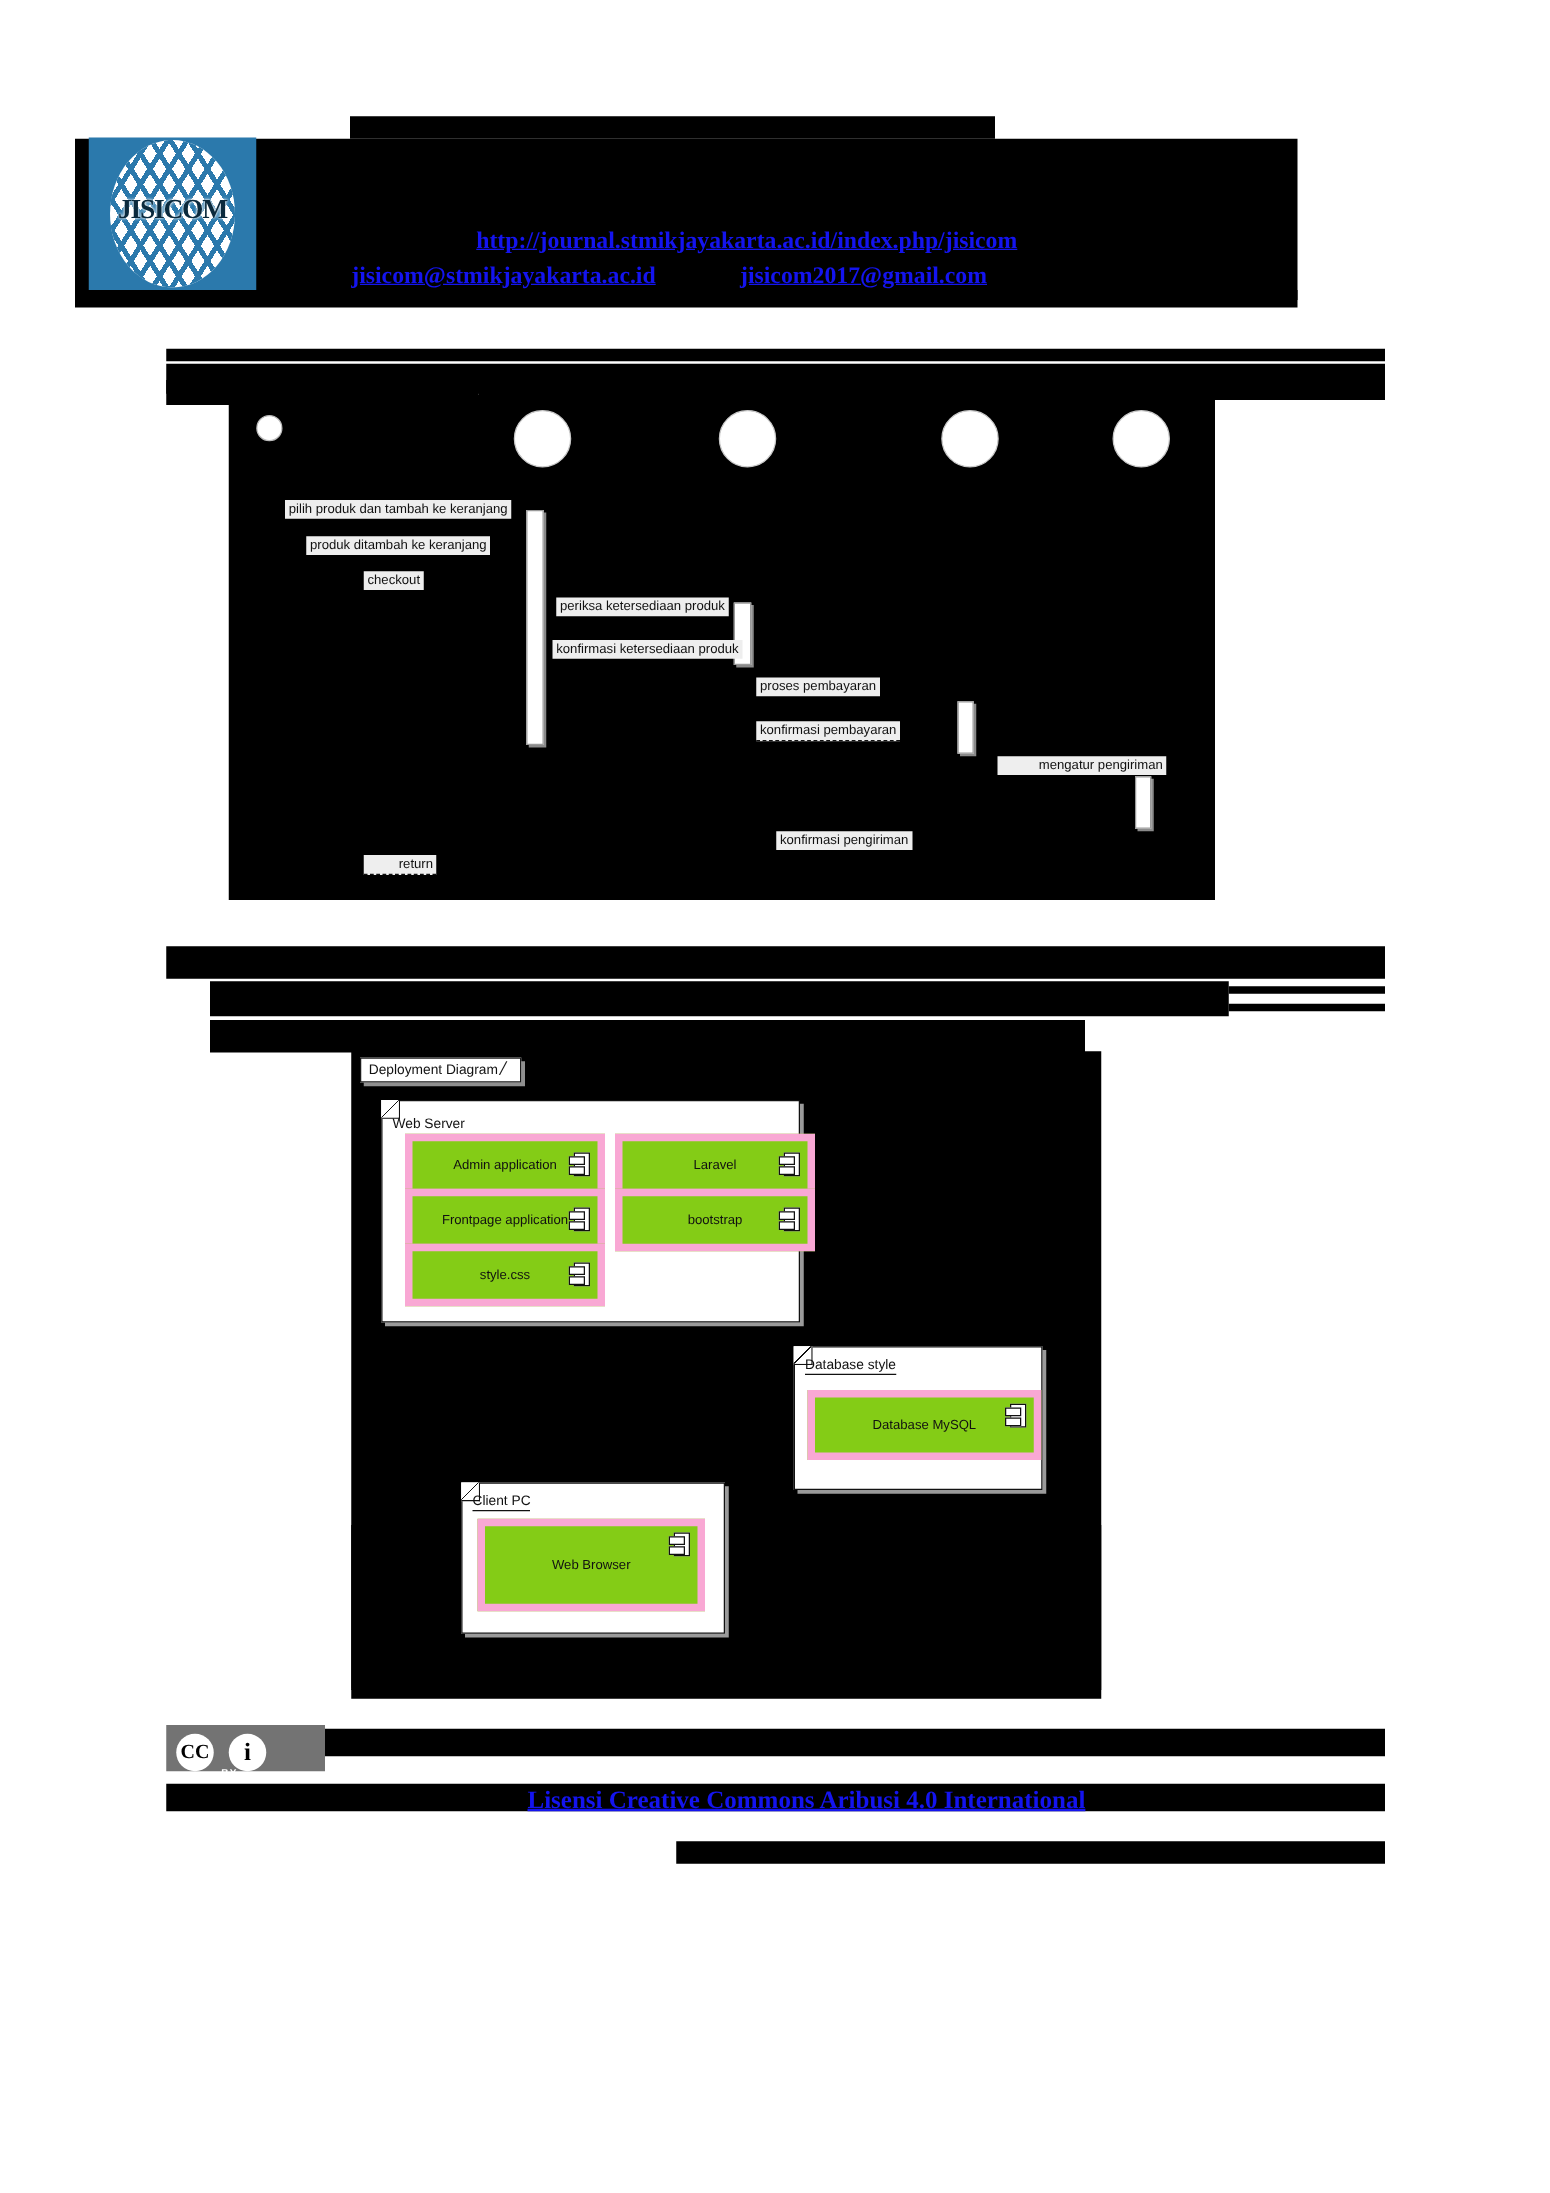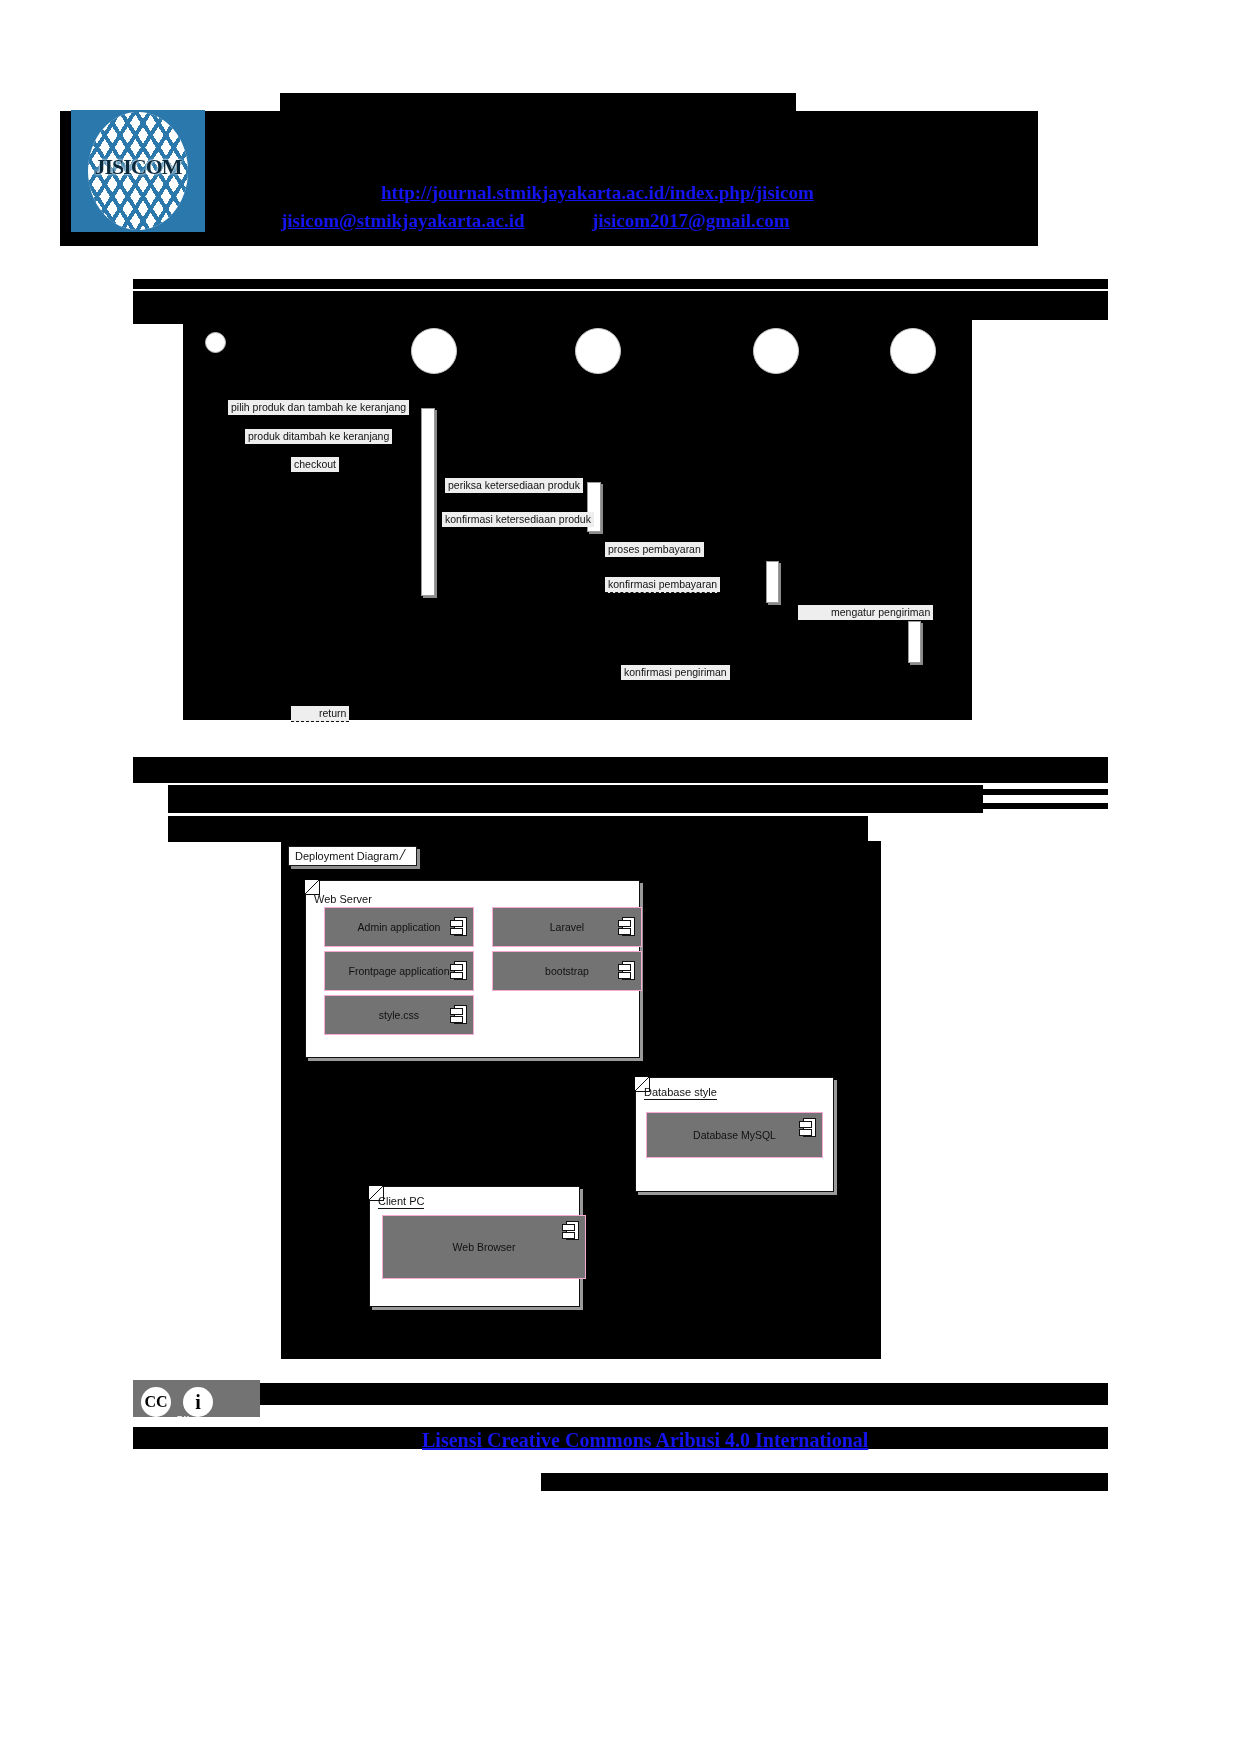--- a/index.html
+++ b/index.html
@@ -32,21 +32,21 @@
   .tabbox{position:absolute;background:#fff;border:1px solid #1a1a1a;box-shadow:3px 3px 0 #8f8f8f;
           font-size:11px;line-height:14px;padding:2px 18px 2px 6px;color:#111;white-space:nowrap;}
   .tabbox:after{content:"";position:absolute;right:2px;top:2px;width:11px;height:11px;
           border-left:1px solid #1a1a1a;transform:skewX(-28deg);}
   .node{position:absolute;background:#fff;border:1px solid #111;box-shadow:3px 3px 0 #9a9a9a;}
   .node .fold{position:absolute;left:-1px;top:-1px;width:14px;height:14px;background:#fff;
           border-right:1px solid #111;border-bottom:1px solid #111;transform:skewX(0);}
   .node .fold:after{content:"";position:absolute;left:0;top:0;width:100%;height:100%;
           background:linear-gradient(to bottom right,#ffffff 0 48%,#111 48% 52%,#ffffff 52% 100%);}
   .node-label{position:absolute;font-size:11px;line-height:13px;color:#111;white-space:nowrap;}
-  .comp{position:absolute;background:#737373;border:1px solid #f9a8d4;}
+  .comp{position:absolute;background:#84cc16;border:6px solid #f9a8d4;}
   .comp .nm{position:absolute;left:0;right:0;top:50%;transform:translateY(-50%);text-align:center;
        font-size:10.5px;color:#111;white-space:nowrap;}
   .cicon{position:absolute;width:17px;height:19px;}
   .cicon .bdy{position:absolute;left:4px;top:0;right:0;bottom:0;border:1.4px solid #111;background:#fff;}
   .cicon .t1,.cicon .t2{position:absolute;left:0;width:11px;height:5px;border:1.4px solid #111;background:#fff;}
   .cicon .t1{top:3px;} .cicon .t2{top:11px;}
   .hline{position:absolute;background:#111;height:1px;}
 
   
   .cc{position:absolute;left:133px;top:1380px;width:127px;height:37px;background:#737373;}
@@ -98,21 +98,21 @@
 
     <div class="msg" style="left:45px;top:84px;">pilih produk dan tambah ke keranjang</div>
     <div class="msg" style="left:62px;top:113px;">produk ditambah ke keranjang</div>
     <div class="msg" style="left:108px;top:141px;">checkout</div>
     <div class="msg" style="left:262px;top:162px;">periksa ketersediaan produk</div>
     <div class="msg" style="left:259px;top:196px;">konfirmasi ketersediaan produk</div>
     <div class="msg" style="left:422px;top:226px;">proses pembayaran</div>
     <div class="msg ret" style="left:422px;top:261px;">konfirmasi pembayaran</div>
     <div class="msg" style="left:615px;top:289px;padding-left:33px;">mengatur pengiriman</div>
     <div class="msg" style="left:438px;top:349px;">konfirmasi pengiriman</div>
-    <div class="msg ret" style="left:108px;top:390px;padding-left:28px;">return</div>
+    <div class="msg ret" style="left:108px;top:368px;padding-left:28px;">return</div>
   </div>
 
   <div class="redact" style="left:133px;top:757px;width:975px;height:26px;"></div>
   <div class="redact" style="left:168px;top:785px;width:815px;height:28px;"></div>
   <div class="redact" style="left:168px;top:816px;width:700px;height:26px;"></div>
   <div class="redact" style="left:983px;top:789px;width:125px;height:6px;"></div>
   <div class="redact" style="left:983px;top:803px;width:125px;height:6px;"></div>
 
   <div class="redact" style="left:281px;top:841px;width:600px;height:510px;"></div>
   <div class="redact" style="left:281px;top:1220px;width:600px;height:132px;"></div>
@@ -177,21 +177,21 @@
           <span class="bdy"></span>
             <span class="t1"></span>
             <span class="t2"></span>
         </span>
       </div>
     </div>
 
     <div class="node" style="left:88px;top:345px;width:209px;height:119px;">
       <div class="fold"></div>
       <div class="node-label" style="left:8px;top:8px;border-bottom:1px solid #111;">Client PC</div>
-      <div class="comp" style="left:12px;top:28px;width:170px;height:62px;padding-left:32px;">
+      <div class="comp" style="left:12px;top:28px;width:170px;height:62px;">
         <div class="nm">Web Browser</div>
         <span class="cicon" style="right:6px;top:5px;">
           <span class="bdy"></span>
             <span class="t1"></span>
             <span class="t2"></span>
         </span>
       </div>
     </div>
   </div>
 

